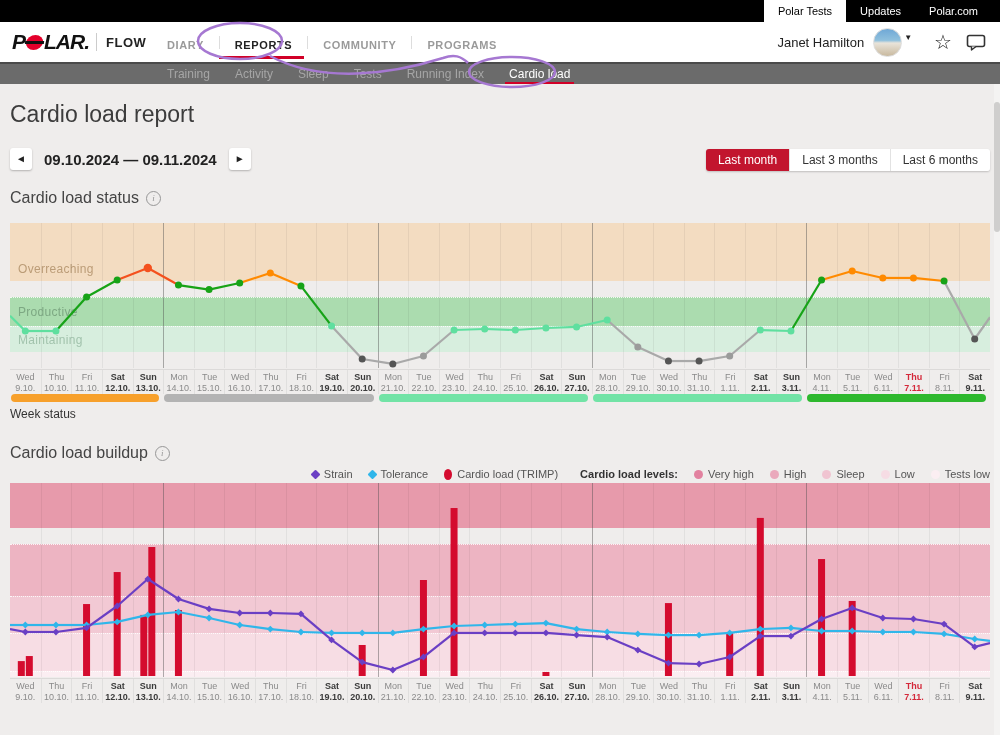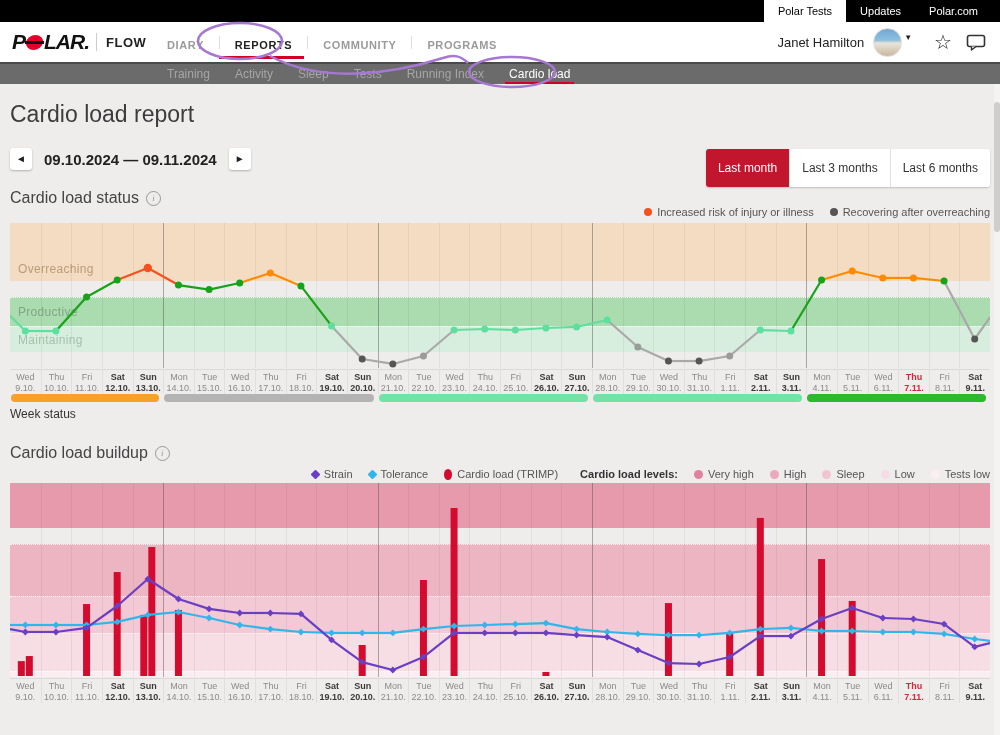--- a/index.html
+++ b/index.html
@@ -41,21 +41,21 @@
 
   
   .annot{position:absolute;left:0;top:0;pointer-events:none;z-index:50;}
 
   
   .pagetitle{position:absolute;left:10px;top:101px;font-size:23px;color:#3c3c3c;}
   .datenav{position:absolute;left:10px;top:148px;display:flex;align-items:center;}
   .arrowbtn{width:22px;height:22px;background:#fff;border-radius:3px;box-shadow:0 1px 2px rgba(0,0,0,.25);font-size:10px;color:#222;text-align:center;line-height:22px;cursor:pointer;}
   .daterange{font-size:15px;font-weight:700;color:#222;margin:0 12px;}
   .rangebtns{position:absolute;right:10px;top:149px;display:flex;border-radius:3px;overflow:hidden;box-shadow:0 1px 2px rgba(0,0,0,.2);}
-  .rbtn{height:22px;line-height:22px;padding:8px 12px;font-size:12px;background:#fff;color:#333;cursor:pointer;border-left:1px solid #e2e2e2;}
+  .rbtn{height:22px;line-height:22px;padding:0 12px;font-size:12px;background:#fff;color:#333;cursor:pointer;border-left:1px solid #e2e2e2;}
   .rbtn.active{background:#c2152e;color:#fff;border-left:none;}
 
   
   .sechead{position:absolute;left:10px;font-size:16px;color:#444;display:flex;align-items:center;}
   .infoicon{display:inline-block;width:13px;height:13px;border:1px solid #979797;border-radius:50%;color:#979797;font-size:9px;font-style:italic;font-family:"Liberation Serif",serif;text-align:center;line-height:13px;margin-left:7px;cursor:pointer;}
   .legend{position:absolute;right:10px;display:flex;align-items:center;font-size:11px;color:#555;}
   .legend .li{display:flex;align-items:center;margin-left:16px;}
   .sw{display:inline-block;margin-right:5px;}
   .sw.dot{width:8px;height:8px;border-radius:50%;}
   .sw.bigdot{width:9px;height:9px;border-radius:50%;}
@@ -159,30 +159,20 @@
 
   <div class="rangebtns">
     <div class="rbtn active">Last month</div>
     <div class="rbtn">Last 3 months</div>
     <div class="rbtn">Last 6 months</div>
   </div>
 
   <div class="sechead" style="top:189px;">
     <span>Cardio load status</span>
     <span class="infoicon">i</span>
-  </div>
-  <div class="legend" style="top:206px;">
-    <span class="li">
-        <span class="sw dot" style="background: rgb(244, 81, 30);"></span>
-        <span>Increased risk of injury or illness</span>
-      </span>
-    <span class="li">
-        <span class="sw dot" style="background: rgb(85, 85, 85);"></span>
-        <span>Recovering after overreaching</span>
-      </span>
   </div>
 
   <div class="chart" id="status-chart" style="top:223px;height:145px;">
       <div class="band" style="top: 0px; height: 58px; background: rgb(243, 220, 193);">
         <div class="band-label" style="color: rgb(187, 156, 119); bottom: 5px;">Overreaching</div>
       </div>
       <div class="band dotted" style="top: 58px; height: 29px; background: rgb(171, 220, 175);">
         <div class="band-label" style="color: rgb(125, 168, 131); top: 50%; transform: translateY(-50%);">Productive</div>
       </div>
       <div class="band dotted" style="top: 87px; height: 26.1px; background: rgb(215, 238, 222);">

